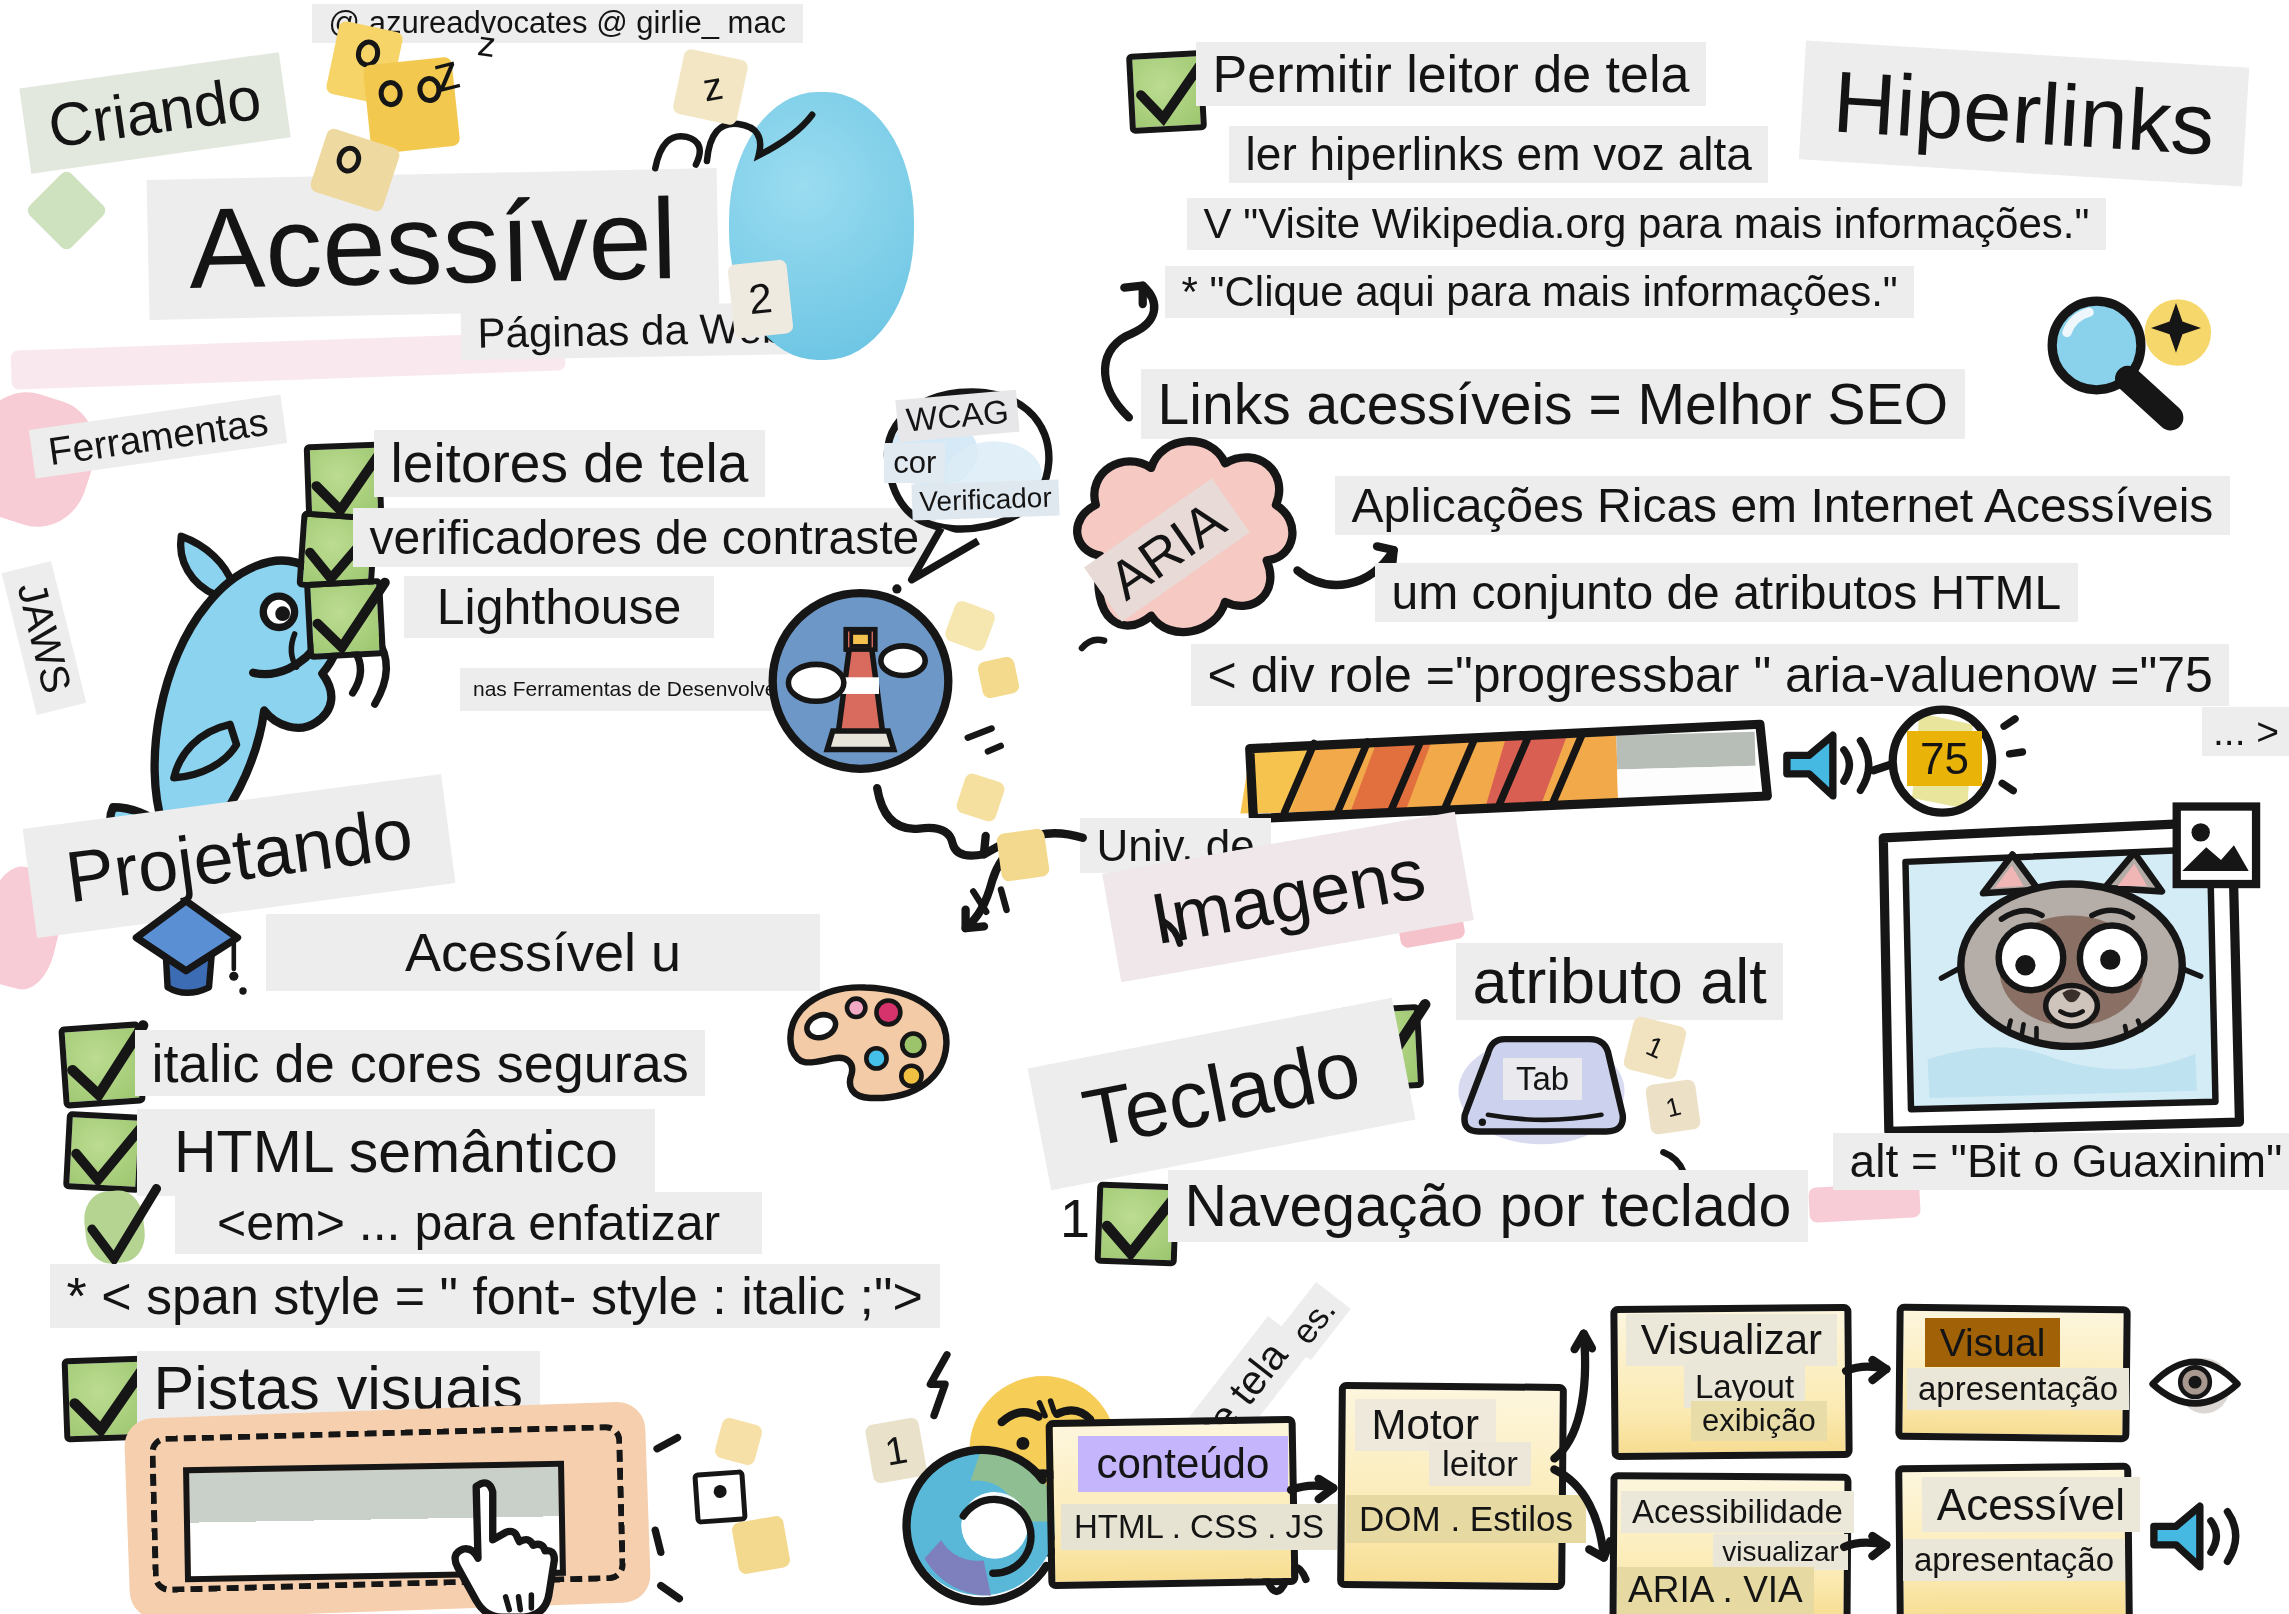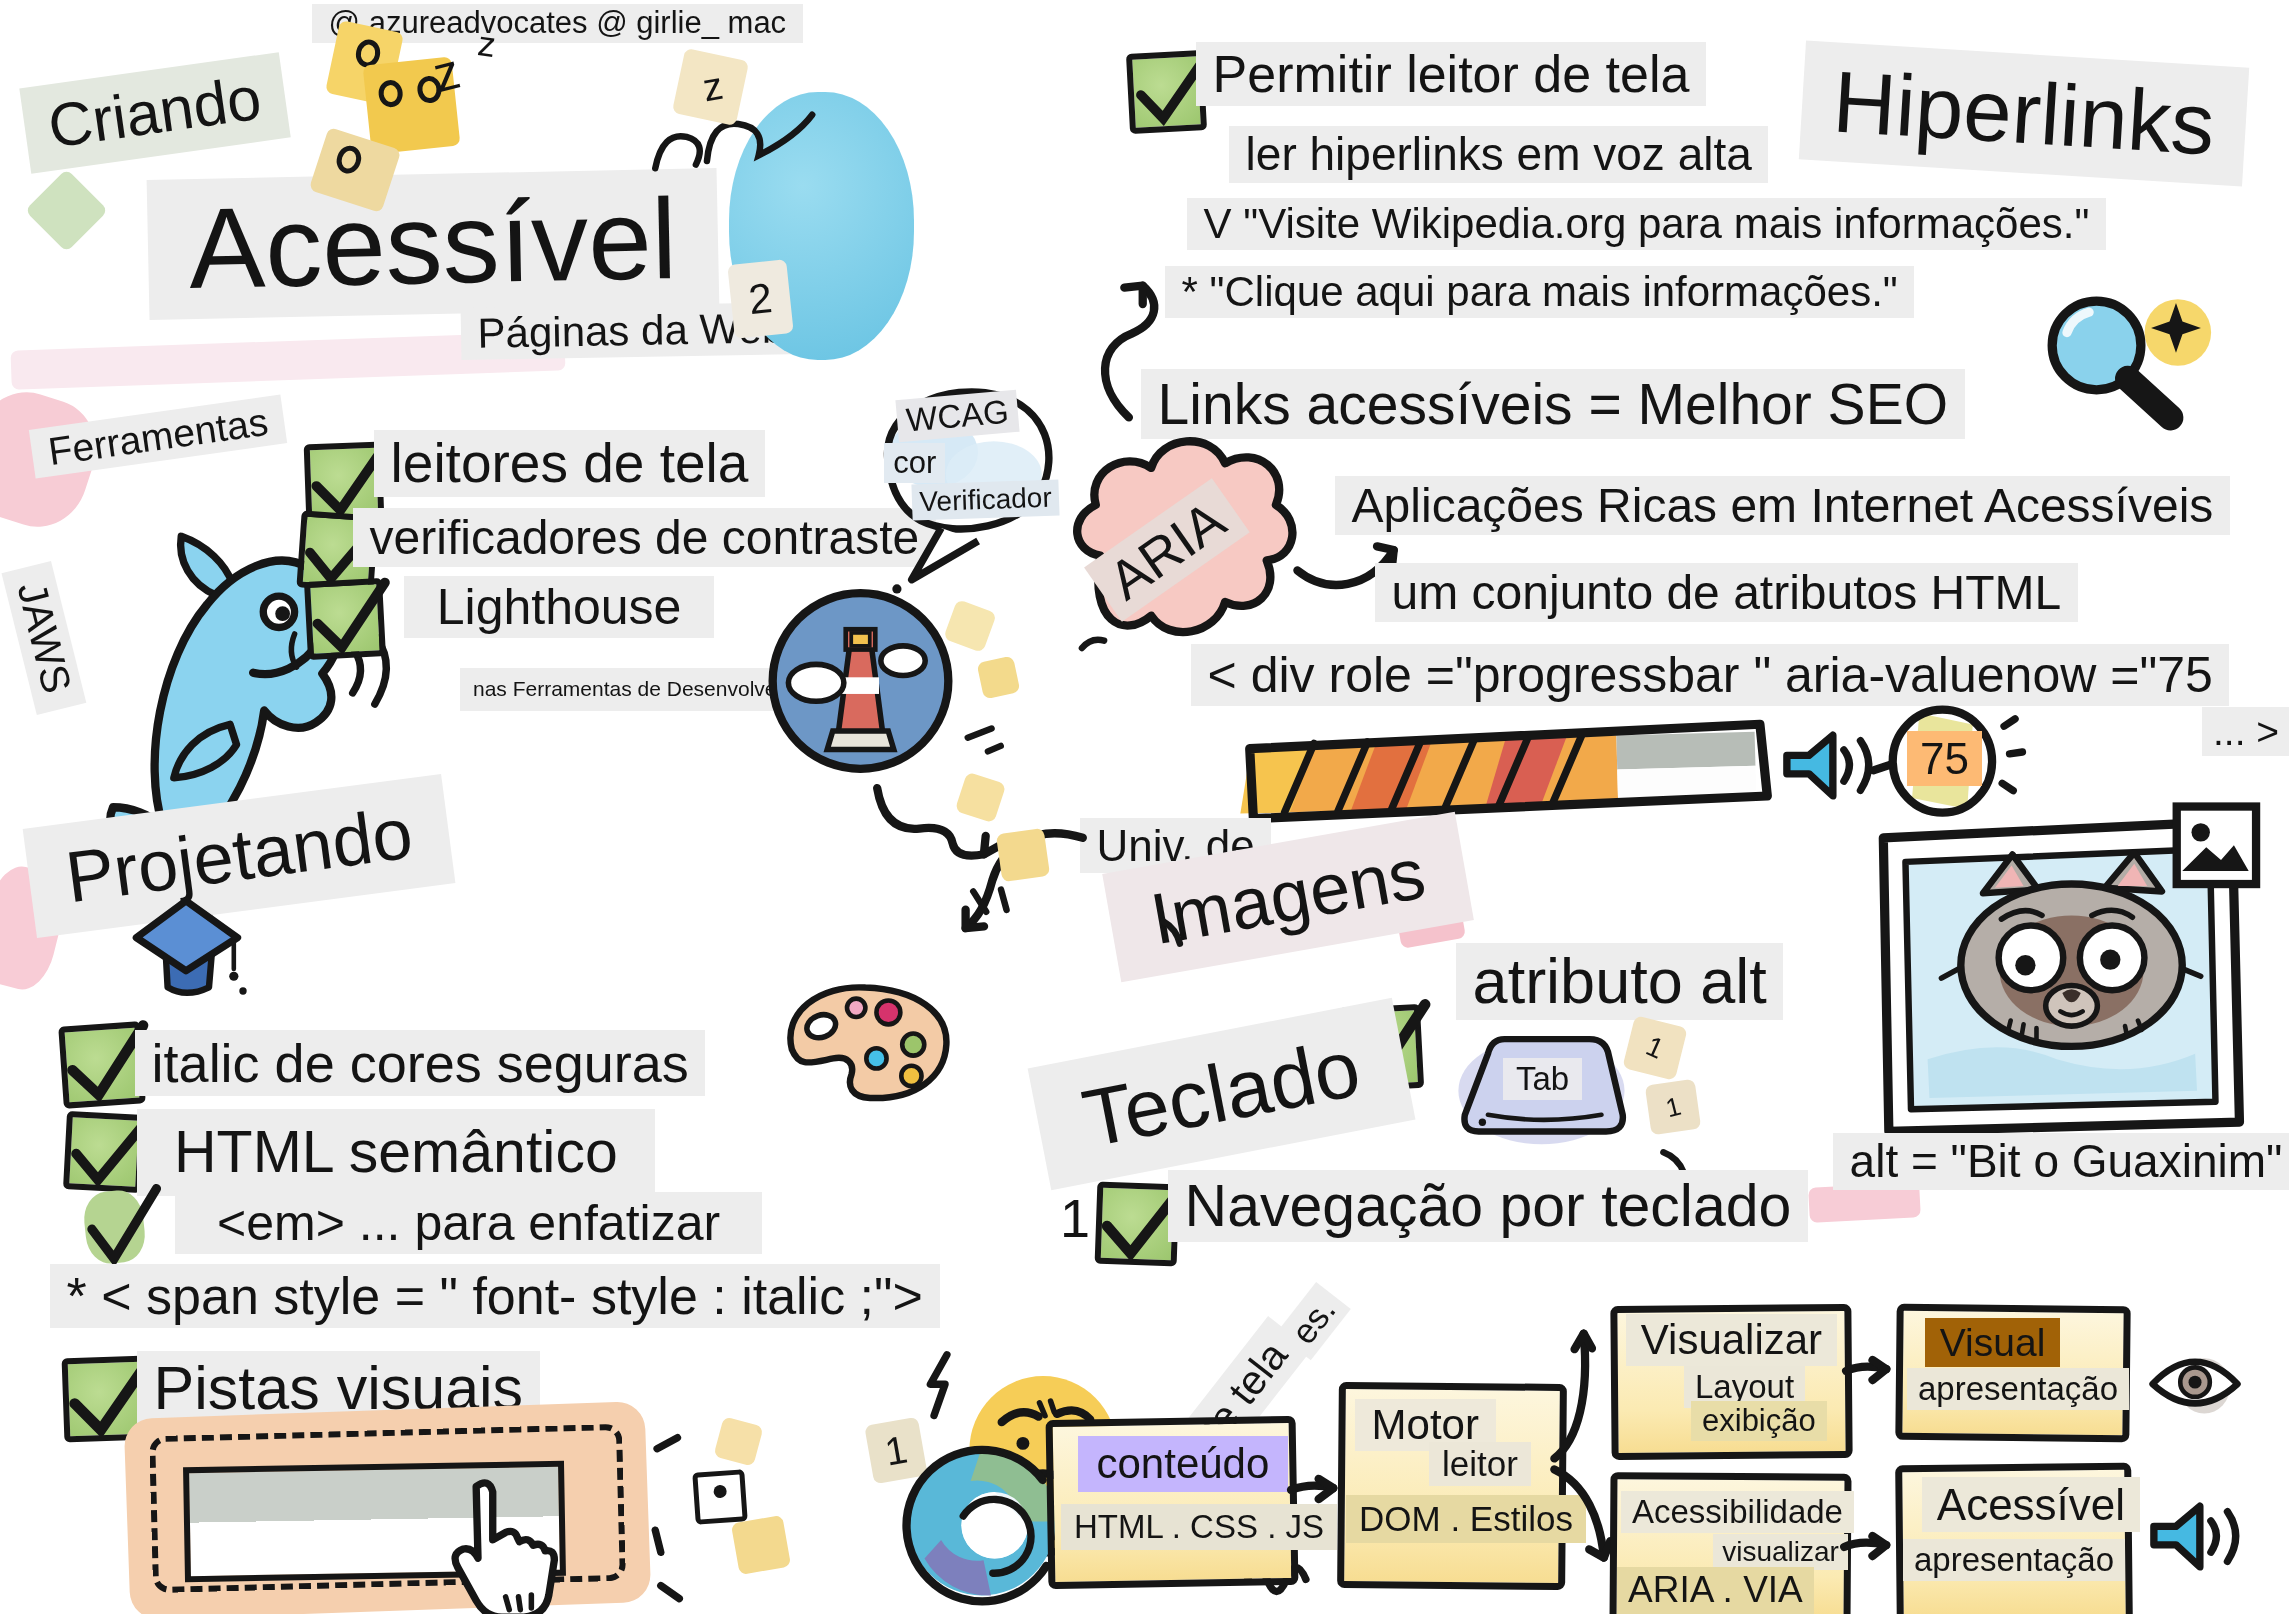--- a/index.html
+++ b/index.html
@@ -165,37 +165,38 @@
   <svg class="doodle" style="left:1774px;top:722px" width="103" height="88" viewBox="0 0 112 95">
     <path d="M14,36 L38,36 L64,14 L64,80 L38,56 L14,56 Z" fill="#45b9e2" stroke="#161616" stroke-width="8" stroke-linejoin="round"></path>
     <path d="M76,30 q12,16 0,34 M94,20 q18,26 0,54" fill="none" stroke="#161616" stroke-width="8" stroke-linecap="round"></path>
   </svg>
   <svg class="doodle" style="left:1864px;top:706px" width="166" height="115" viewBox="0 0 180 125">
     <path d="M60,8 L118,20 L112,112 L52,100 Z" fill="#e9e59c"></path>
     <ellipse cx="85" cy="60" rx="54" ry="56" fill="none" stroke="#161616" stroke-width="9"></ellipse>
     <path d="M28,64 l-18,6" stroke="#161616" stroke-width="9" stroke-linecap="round"></path>
     <path d="M152,22 l12,-8 M158,52 l14,-2 M150,84 l12,8" stroke="#161616" stroke-width="8" stroke-linecap="round"></path>
   </svg>
-  <div class="lbl" style="left:1907px;top:731px;font-size:44px;padding:1.8px 13px;background:#fdba74">75</div>
+  <div class="lbl" style="left:1907px;top:731px;font-size:44px;padding:1.8px 13px;background:#eab308">75</div>
 
   <div class="note" style="left:-14.8px;top:868px;width:74px;height:120px;background:#f8ccd6;border-radius:35%;transform:rotate(14deg)"></div>
   <div class="lbl" style="left:28px;top:801px;font-size:72px;padding:13px 37px;transform:rotate(-7.5deg)">Projetando</div>
   <div class="lbl" style="left:1080px;top:818px;font-size:44px">Univ. de</div>
   <div class="lbl" style="left:1117px;top:879px;font-size:44px">minnesota</div>
   <svg class="doodle" style="left:949px;top:823px" width="143" height="120" viewBox="0 0 155 130">
     <path d="M145,16 C92,0 58,26 47,62 C40,88 32,102 18,114" fill="none" stroke="#161616" stroke-width="9" stroke-linecap="round"></path>
     <path d="M18,114 l0,-20 M18,114 l20,-2" stroke="#161616" stroke-width="9" stroke-linecap="round"></path>
   </svg>
   <svg class="doodle" style="left:127px;top:888px" width="118" height="114" viewBox="0 0 128 124">
     <path d="M42,72 L92,72 L89,108 Q64,120 44,108 Z" fill="#3c6cb4" stroke="#161616" stroke-width="7" stroke-linejoin="round"></path>
     <path d="M64,14 L120,54 L64,90 L10,54 Z" fill="#5b8fd4" stroke="#161616" stroke-width="8" stroke-linejoin="round"></path>
     <path d="M116,58 l0,30" stroke="#161616" stroke-width="5" stroke-linecap="round"></path>
     <circle cx="116" cy="96" r="5" fill="#161616"></circle>
     <circle cx="126" cy="112" r="4" fill="#161616"></circle>
   </svg>
+  <div class="lbl" style="left:266px;top:914px;font-size:54px;min-width:480px;text-align:center;padding:7.4px 37px">Acessível u</div>
   <div class="note" style="left:960px;top:777px;width:41px;height:41px;background:#f6e0a0;transform:rotate(18deg)"></div>
   <div class="note" style="left:999px;top:831px;width:48px;height:48px;background:#f3d98e;transform:rotate(-8deg)"></div>
   <svg class="doodle" style="left:964px;top:882px" width="74" height="65" viewBox="0 0 80 70">
     <path d="M10,10 l14,22 M40,8 l6,22" stroke="#161616" stroke-width="7" stroke-linecap="round"></path>
   </svg>
 
   <div class="chk" style="left:61px;top:1024px;width:70px;height:70px;transform:rotate(-4deg)">
     <svg viewBox="0 0 100 100">
         <path d="M16,54 L42,82 L94,12" fill="none" stroke="#161616" stroke-width="11" stroke-linecap="round"></path>
       </svg>

